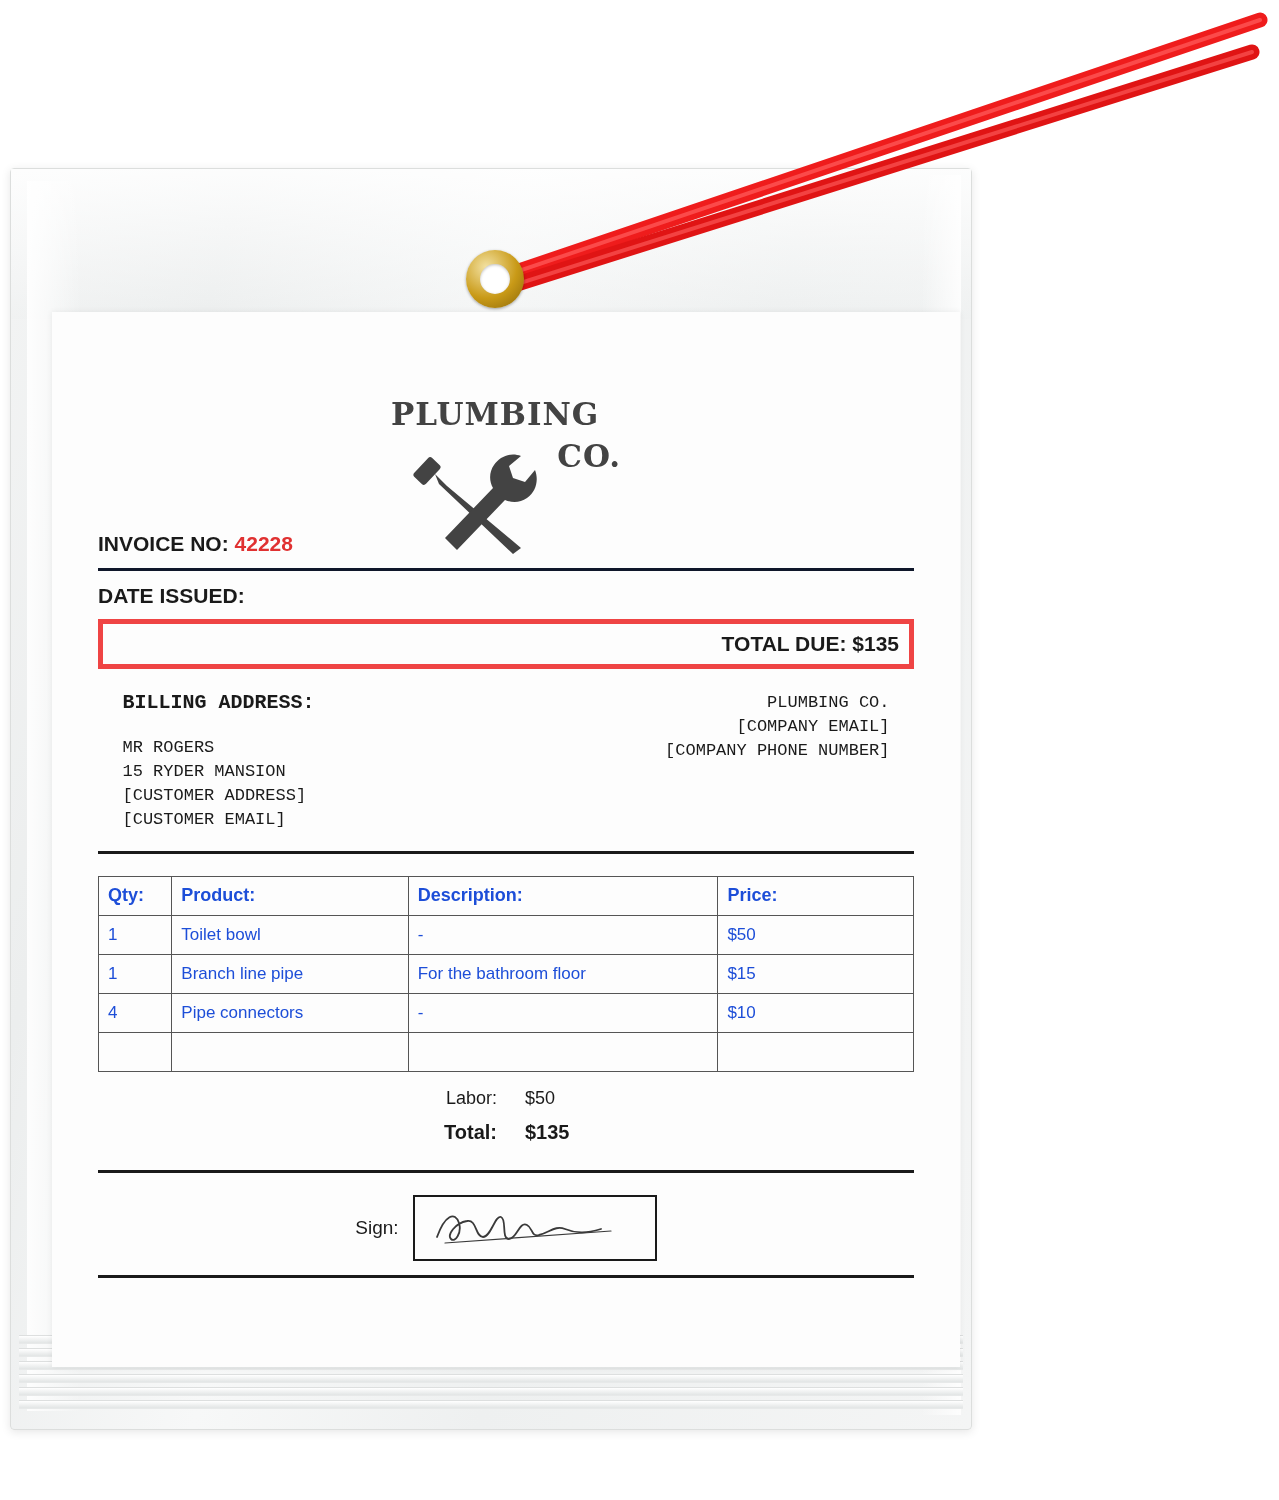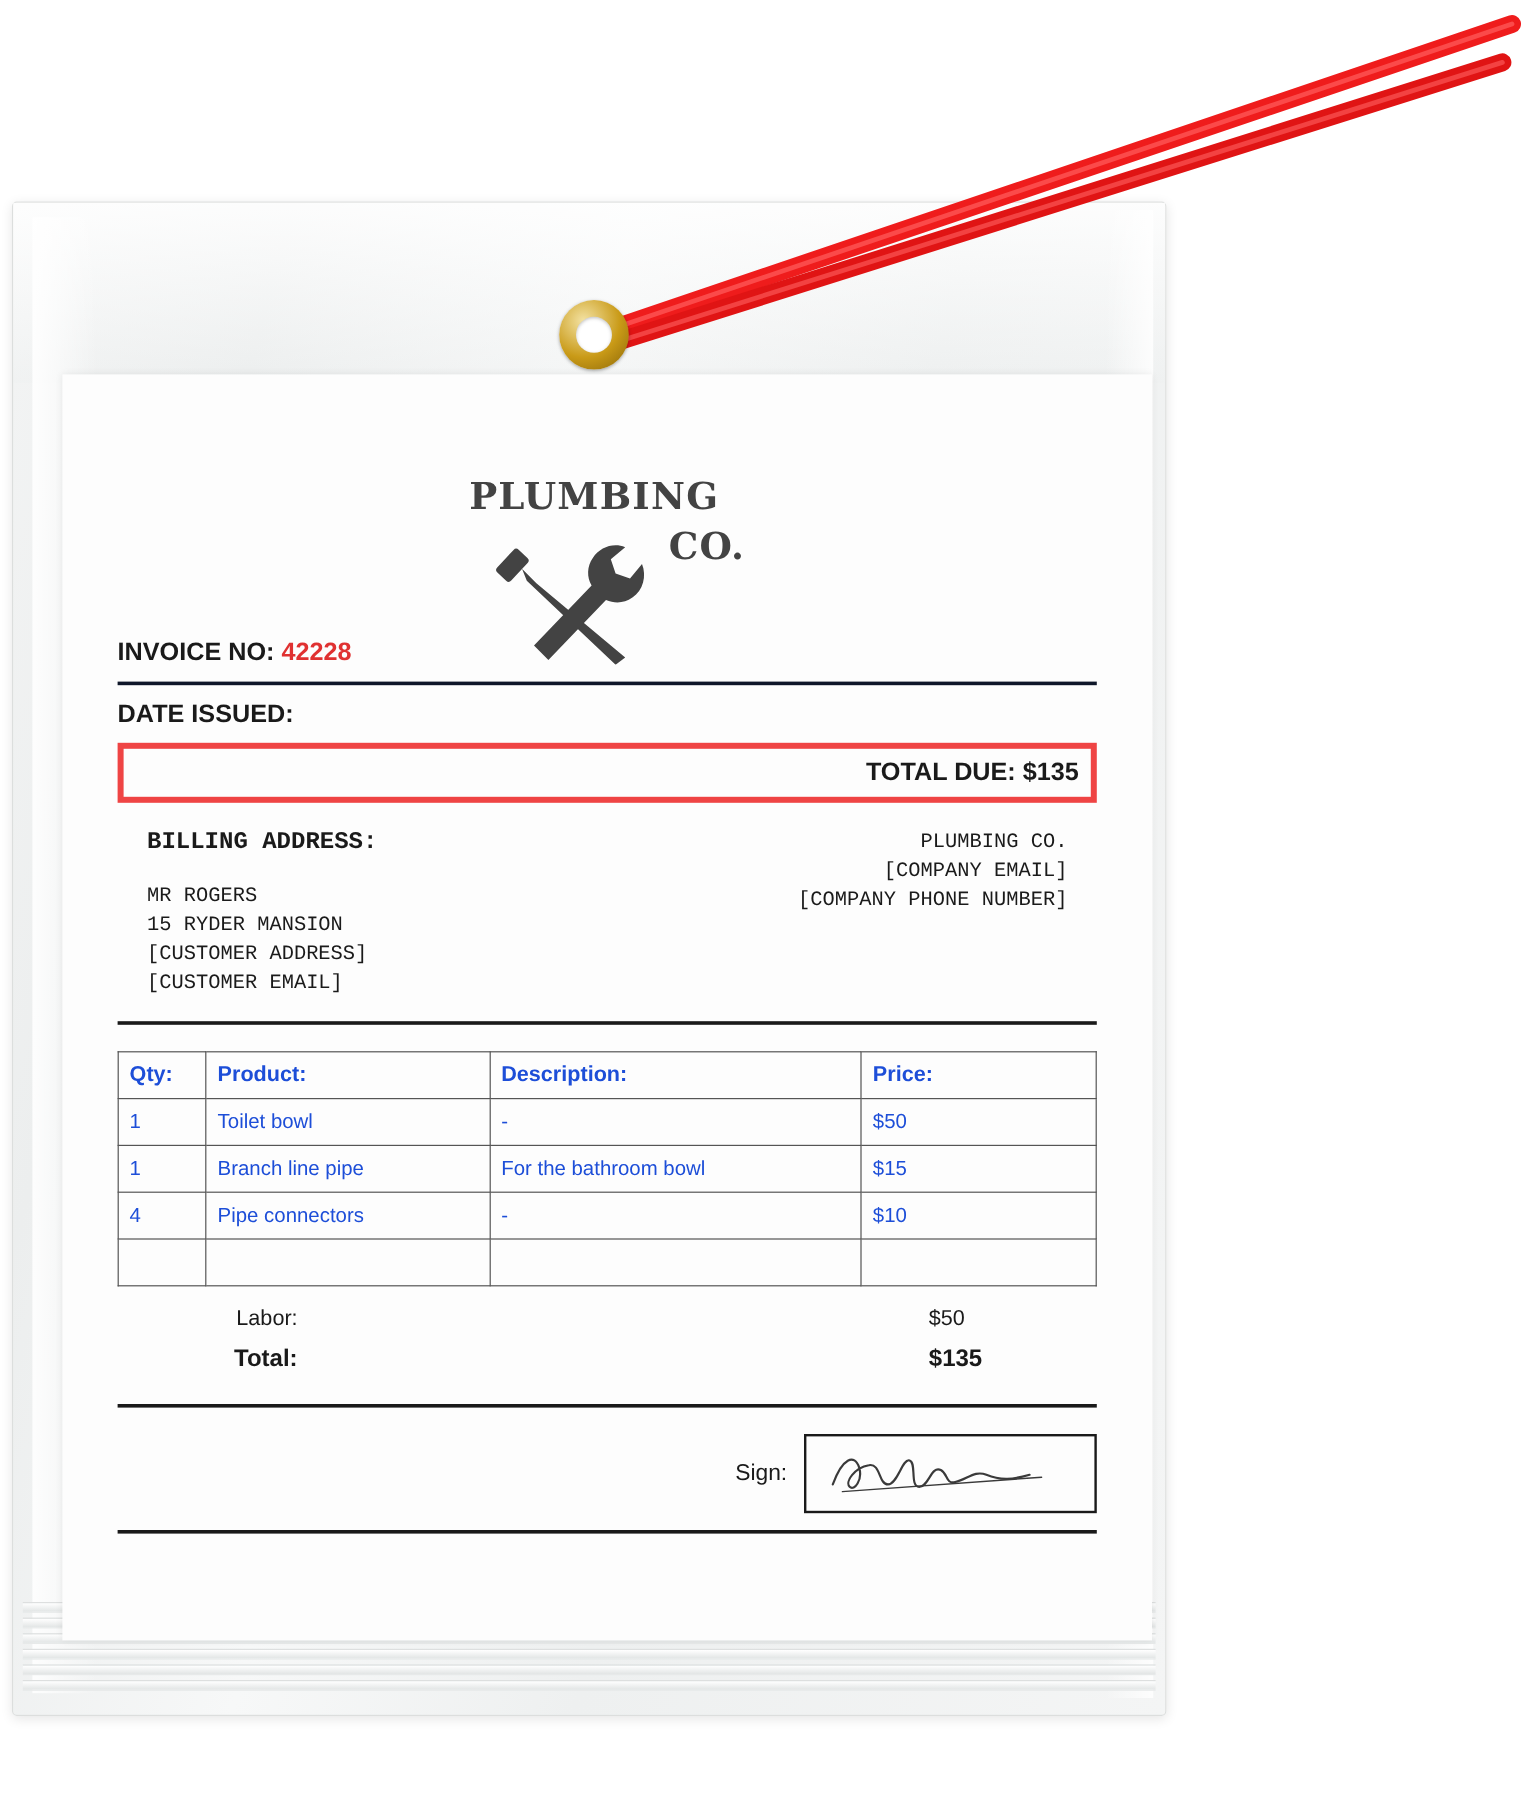--- a/index.html
+++ b/index.html
@@ -224,21 +224,21 @@
   .col-price { width: 24%; }
 
   
   #totals {
     margin-top: 16px;
     font-size: 18px;
     color: #1a1a1a;
   }
   .totals-row {
     display: flex;
-    justify-content: space-between;
+    justify-content: center;
     margin-bottom: 12px;
   }
   .totals-label {
     width: 150px;
     text-align: right;
     padding-right: 28px;
   }
   .totals-value {
     width: 140px;
     text-align: left;
@@ -249,21 +249,21 @@
     font-size: 20px;
   }
 
   #sign-rule-top {
     border-bottom: 3px solid #1a1a1a;
     margin-top: 26px;
   }
   #sign-area {
     display: flex;
     align-items: center;
-    justify-content: flex-end;
+    justify-content: center;
     padding: 22px 0 14px 0;
   }
   #sign-label {
     font-size: 19px;
     color: #1a1a1a;
     margin-right: 14px;
   }
   #sign-box {
     width: 240px;
     height: 62px;
@@ -356,21 +356,21 @@
       <tbody>
         <tr>
           <td>1</td>
           <td>Toilet bowl</td>
           <td>-</td>
           <td>$50</td>
         </tr>
         <tr>
           <td>1</td>
           <td>Branch line pipe</td>
-          <td>For the bathroom bowl</td>
+          <td>For the bathroom floor</td>
           <td>$15</td>
         </tr>
         <tr>
           <td>4</td>
           <td>Pipe connectors</td>
           <td>-</td>
           <td>$10</td>
         </tr>
         <tr>
           <td></td>

